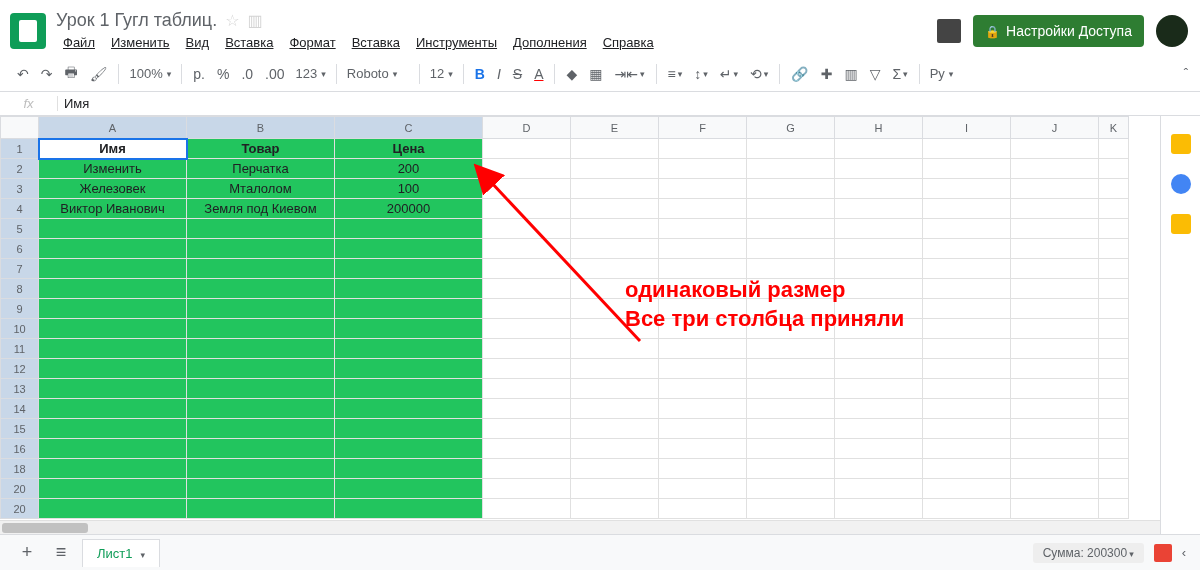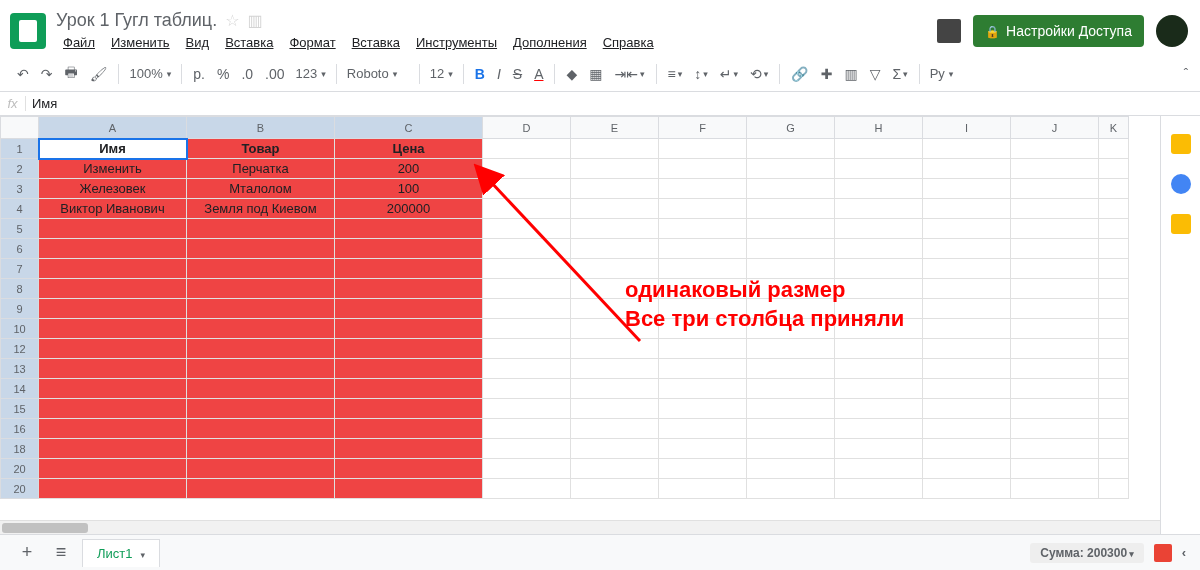--- a/index.html
+++ b/index.html
@@ -26,52 +26,52 @@
 .toolbar { display: flex; align-items: center; padding: 4px 12px; border-bottom: 1px solid #dadce0; height: 36px; gap: 2px; color: #5f6368; }
 .tb-btn { padding: 4px 5px; cursor: pointer; font-size: 14px; display: flex; align-items: center; }
 .tb-sep { width: 1px; height: 20px; background: #dadce0; margin: 0 4px; }
 .tb-dd { display: flex; align-items: center; gap: 2px; padding: 2px 4px; font-size: 13px; }
 .caret::after { content: "▾"; font-size: 9px; color: #5f6368; margin-left: 2px; }
 .bold-active { color: #1a73e8; font-weight: bold; }
 .chevron-up { margin-left: auto; cursor: pointer; }
 
 
 .formula-bar { display: flex; align-items: center; border-bottom: 1px solid #dadce0; height: 24px; }
-.fx-label { width: 26px; text-align: center; color: #bdbdbd; font-style: italic; border-right: 1px solid #e0e0e0; font-size: 13px; }
+.fx-label { width: 58px; text-align: center; color: #bdbdbd; font-style: italic; border-right: 1px solid #e0e0e0; font-size: 13px; }
 .fx-input { flex: 1; padding: 2px 6px; font-size: 13px; }
 
 
 .grid-wrapper { display: flex; height: calc(570px - 56px - 36px - 24px - 36px); }
 .grid-area { flex: 1; overflow: hidden; position: relative; }
 .right-pane { width: 40px; border-left: 1px solid #dadce0; display: flex; flex-direction: column; align-items: center; gap: 20px; padding-top: 18px; }
 .side-icon { width: 20px; height: 20px; border-radius: 3px; }
 
 table.sheet { border-collapse: collapse; table-layout: fixed; }
 .corner { width: 38px; height: 22px; background: #f8f9fa; border: 1px solid #dadce0; }
 th.col-h { height: 22px; background: #f8f9fa; border: 1px solid #dadce0; color: #5f6368; font-weight: 400; font-size: 11px; text-align: center; }
 th.col-h.sel { background: #c8d7e8; }
 th.row-h { width: 38px; background: #f8f9fa; border: 1px solid #dadce0; color: #5f6368; font-weight: 400; font-size: 11px; text-align: center; height: 20px; }
 th.row-h.sel { background: #c8d7e8; }
 td { border: 1px solid #e0e0e0; height: 20px; padding: 1px 4px; font-size: 13px; text-align: center; }
-td.sel-range { background: #ef4444; }
+td.sel-range { background: #22c55e; }
 td.active { outline: 2px solid #1a73e8; outline-offset: -1px; background: #fff; }
 td.header-cell { font-weight: bold; }
 .col-wide { width: 148px; }
 .col-std { width: 88px; }
 
 
 .anno-text { position: absolute; left: 625px; top: 160px; color: #ff0000; font-size: 22px; font-weight: bold; line-height: 1.3; pointer-events: none; }
 .anno-arrow { position: absolute; left: 470px; top: 45px; pointer-events: none; }
 
 
 .bottom-bar { position: absolute; bottom: 0; left: 0; right: 0; height: 36px; border-top: 1px solid #dadce0; display: flex; align-items: center; background: #f8f9fa; padding: 0 14px; font-size: 13px; }
 .bb-left { display: flex; align-items: center; gap: 8px; }
 .add-sheet, .all-sheets { width: 26px; height: 26px; display: flex; align-items: center; justify-content: center; cursor: pointer; color: #5f6368; font-size: 18px; }
 .sheet-tab { background: #fff; border-top: 1px solid #dadce0; border-left: 1px solid #dadce0; border-right: 1px solid #dadce0; padding: 6px 14px; color: #0f9d58; font-weight: 500; display: flex; align-items: center; gap: 6px; cursor: pointer; }
-.bb-right { margin-left: auto; display: flex; align-items: center; gap: 10px; color: #5f6368; font-weight: bold; }
+.bb-right { margin-left: auto; display: flex; align-items: center; gap: 10px; color: #5f6368; }
 .sum-pill { background: #eee; padding: 3px 10px; border-radius: 3px; font-size: 12px; }
 .explore { display: flex; align-items: center; gap: 4px; }
 .explore-ico { width: 18px; height: 18px; background: #ea4335; border-radius: 2px; }
 
 
 .hscroll { position: absolute; bottom: 36px; left: 0; right: 40px; height: 14px; background: #f1f1f1; border-top: 1px solid #e0e0e0; }
 .hscroll-thumb { position: absolute; left: 2px; top: 2px; height: 10px; width: 86px; background: #c1c1c1; border-radius: 3px; }
 </style>
 </head>
 <body>
@@ -311,20 +311,34 @@
             <td></td>
             <td></td>
             <td></td>
             <td></td>
             <td></td>
             <td></td>
             <td></td>
             <td></td>
           </tr>
       <tr>
+            <th class="row-h sel">11</th>
+            <td class="sel-range"></td>
+            <td class="sel-range"></td>
+            <td class="sel-range"></td>
+            <td></td>
+            <td></td>
+            <td></td>
+            <td></td>
+            <td></td>
+            <td></td>
+            <td></td>
+            <td></td>
+          </tr>
+      <tr>
             <th class="row-h sel">12</th>
             <td class="sel-range"></td>
             <td class="sel-range"></td>
             <td class="sel-range"></td>
             <td></td>
             <td></td>
             <td></td>
             <td></td>
             <td></td>
             <td></td>

